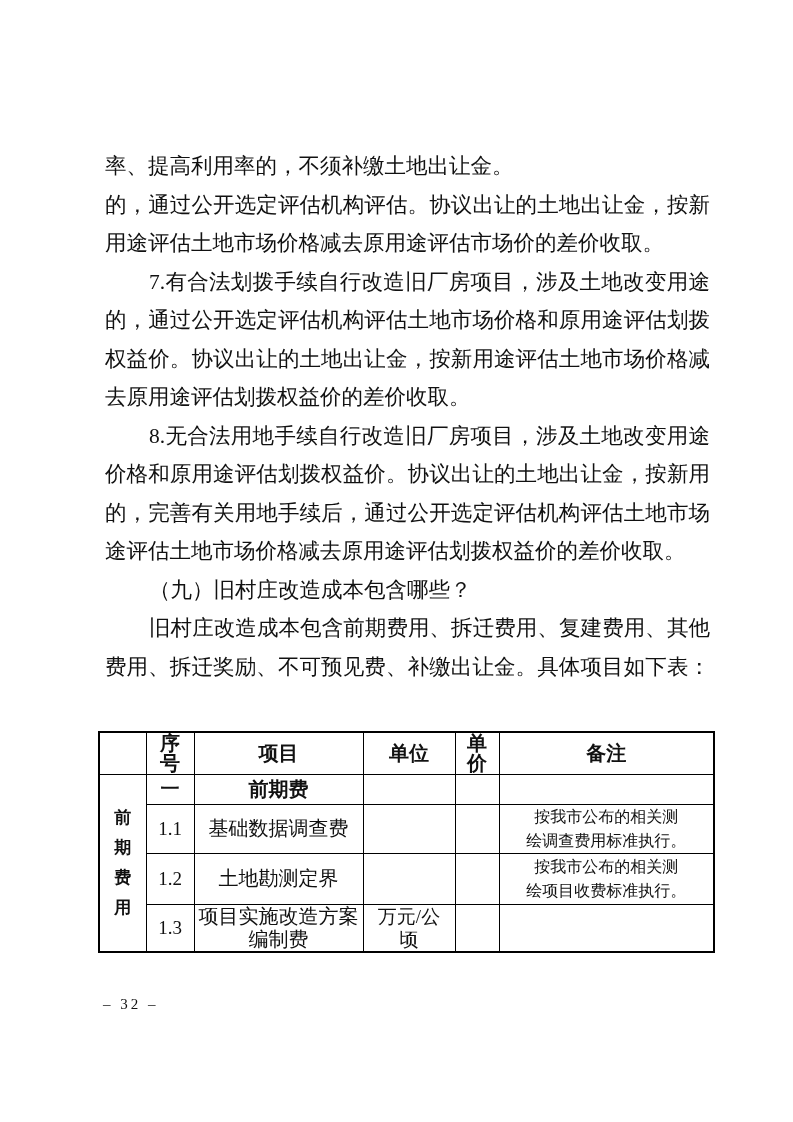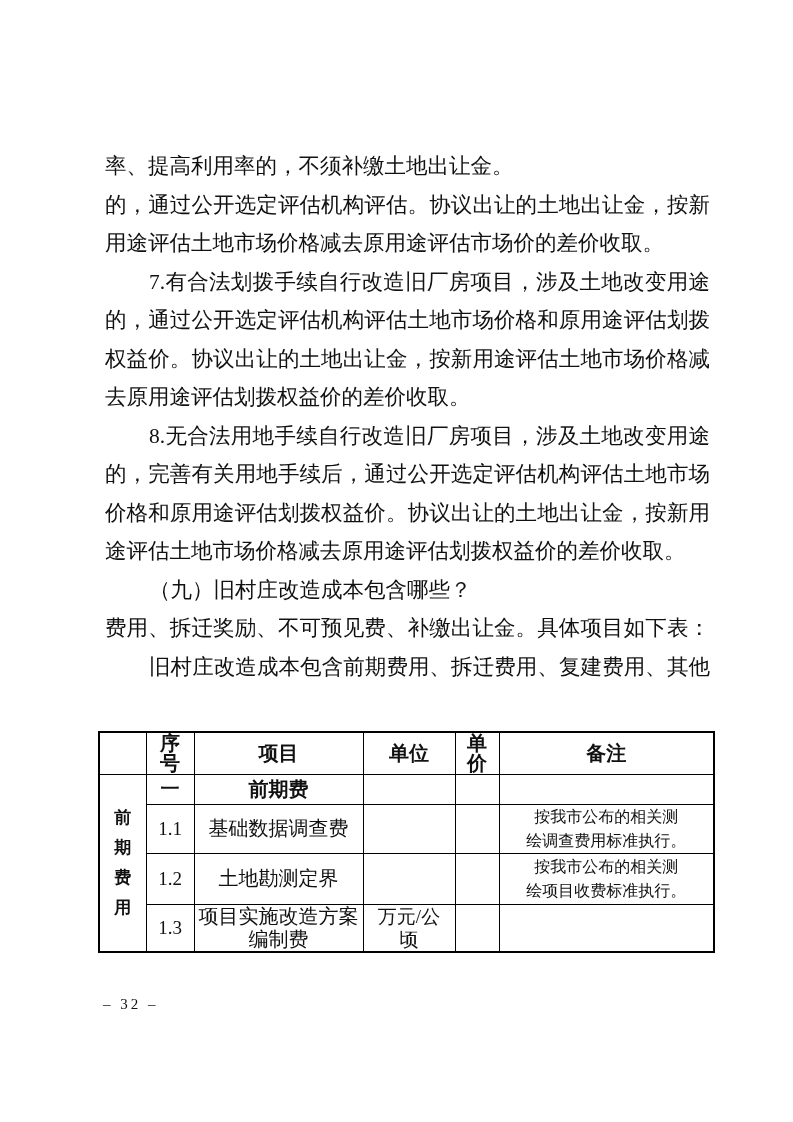--- a/index.html
+++ b/index.html
@@ -103,26 +103,26 @@
 
   <div class="textblock">
     <div class="line">率、提高利用率的，不须补缴土地出让金。</div>
     <div class="line just">的，通过公开选定评估机构评估。协议出让的土地出让金，按新</div>
     <div class="line">用途评估土地市场价格减去原用途评估市场价的差价收取。</div>
     <div class="line just ind">7.有合法划拨手续自行改造旧厂房项目，涉及土地改变用途</div>
     <div class="line just">的，通过公开选定评估机构评估土地市场价格和原用途评估划拨</div>
     <div class="line just">权益价。协议出让的土地出让金，按新用途评估土地市场价格减</div>
     <div class="line">去原用途评估划拨权益价的差价收取。</div>
     <div class="line just ind">8.无合法用地手续自行改造旧厂房项目，涉及土地改变用途</div>
+    <div class="line just">价格和原用途评估划拨权益价。协议出让的土地出让金，按新用</div>
     <div class="line just">的，完善有关用地手续后，通过公开选定评估机构评估土地市场</div>
-    <div class="line just">价格和原用途评估划拨权益价。协议出让的土地出让金，按新用</div>
     <div class="line">途评估土地市场价格减去原用途评估划拨权益价的差价收取。</div>
     <div class="line ind">（九）旧村庄改造成本包含哪些？</div>
+    <div class="line just ind">旧村庄改造成本包含前期费用、拆迁费用、复建费用、其他</div>
     <div class="line just">费用、拆迁奖励、不可预见费、补缴出让金。具体项目如下表：</div>
-    <div class="line just ind">旧村庄改造成本包含前期费用、拆迁费用、复建费用、其他</div>
   </div>
 
   <table class="cost-table">
     <colgroup>
       <col style="width:47px">
       <col style="width:48px">
       <col style="width:169px">
       <col style="width:92px">
       <col style="width:44px">
       <col style="width:215px">

